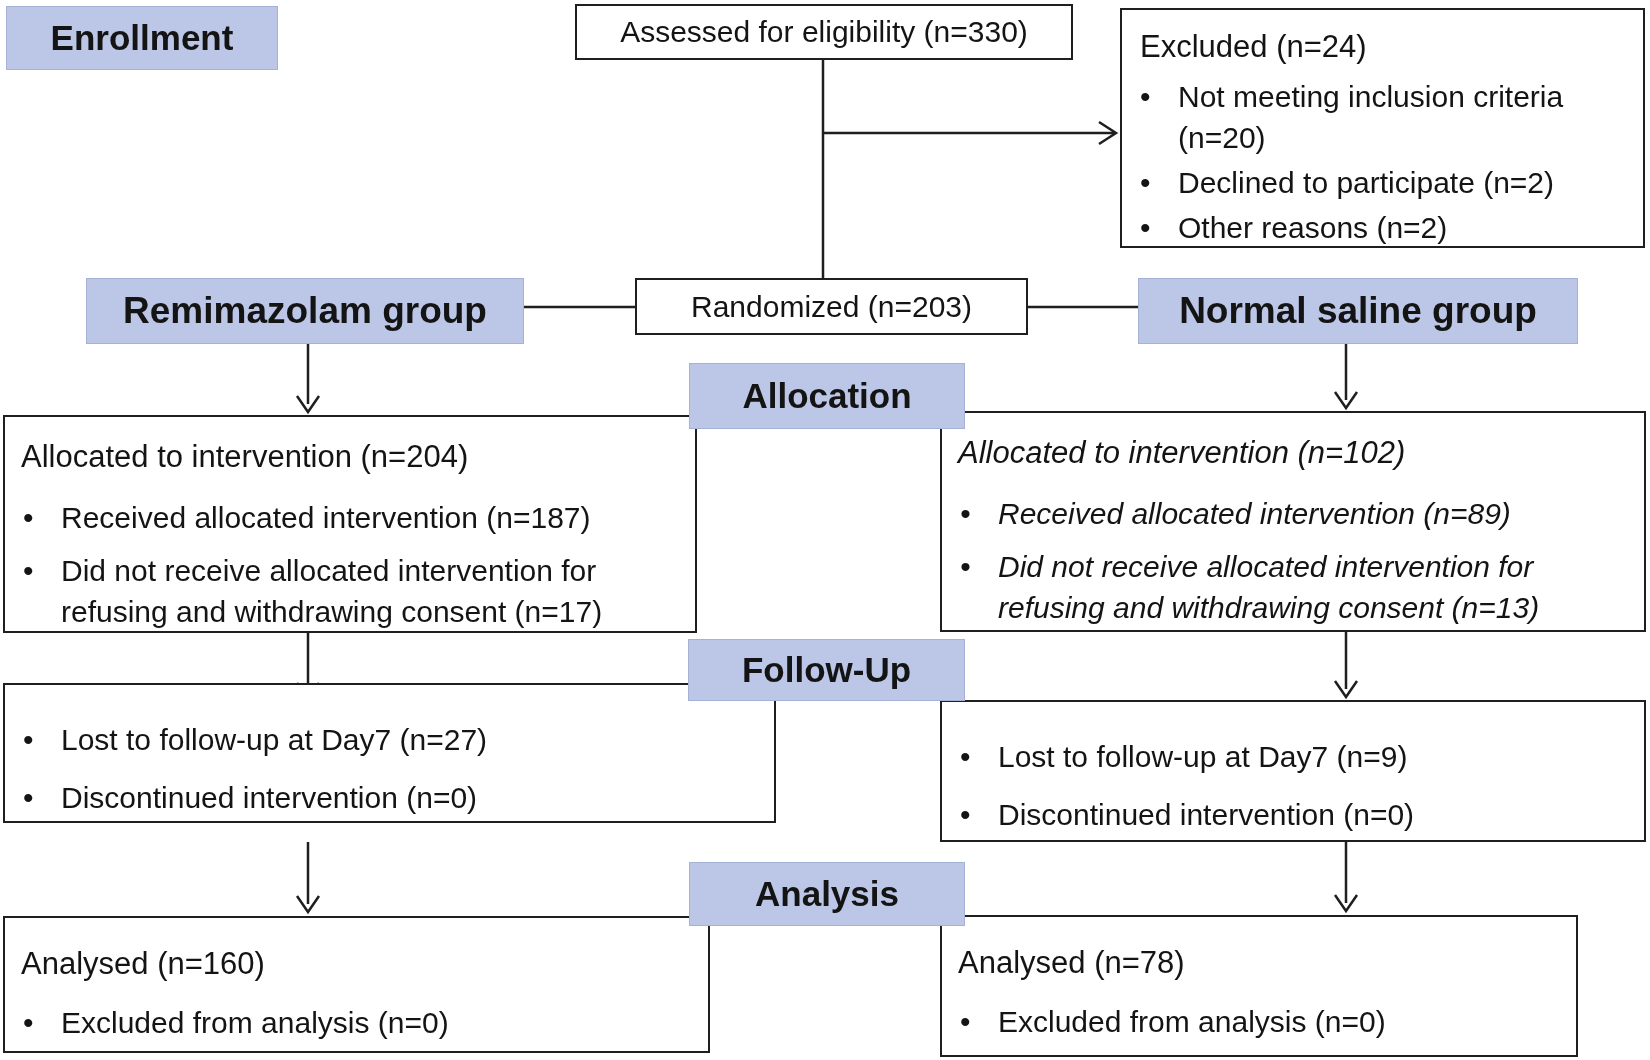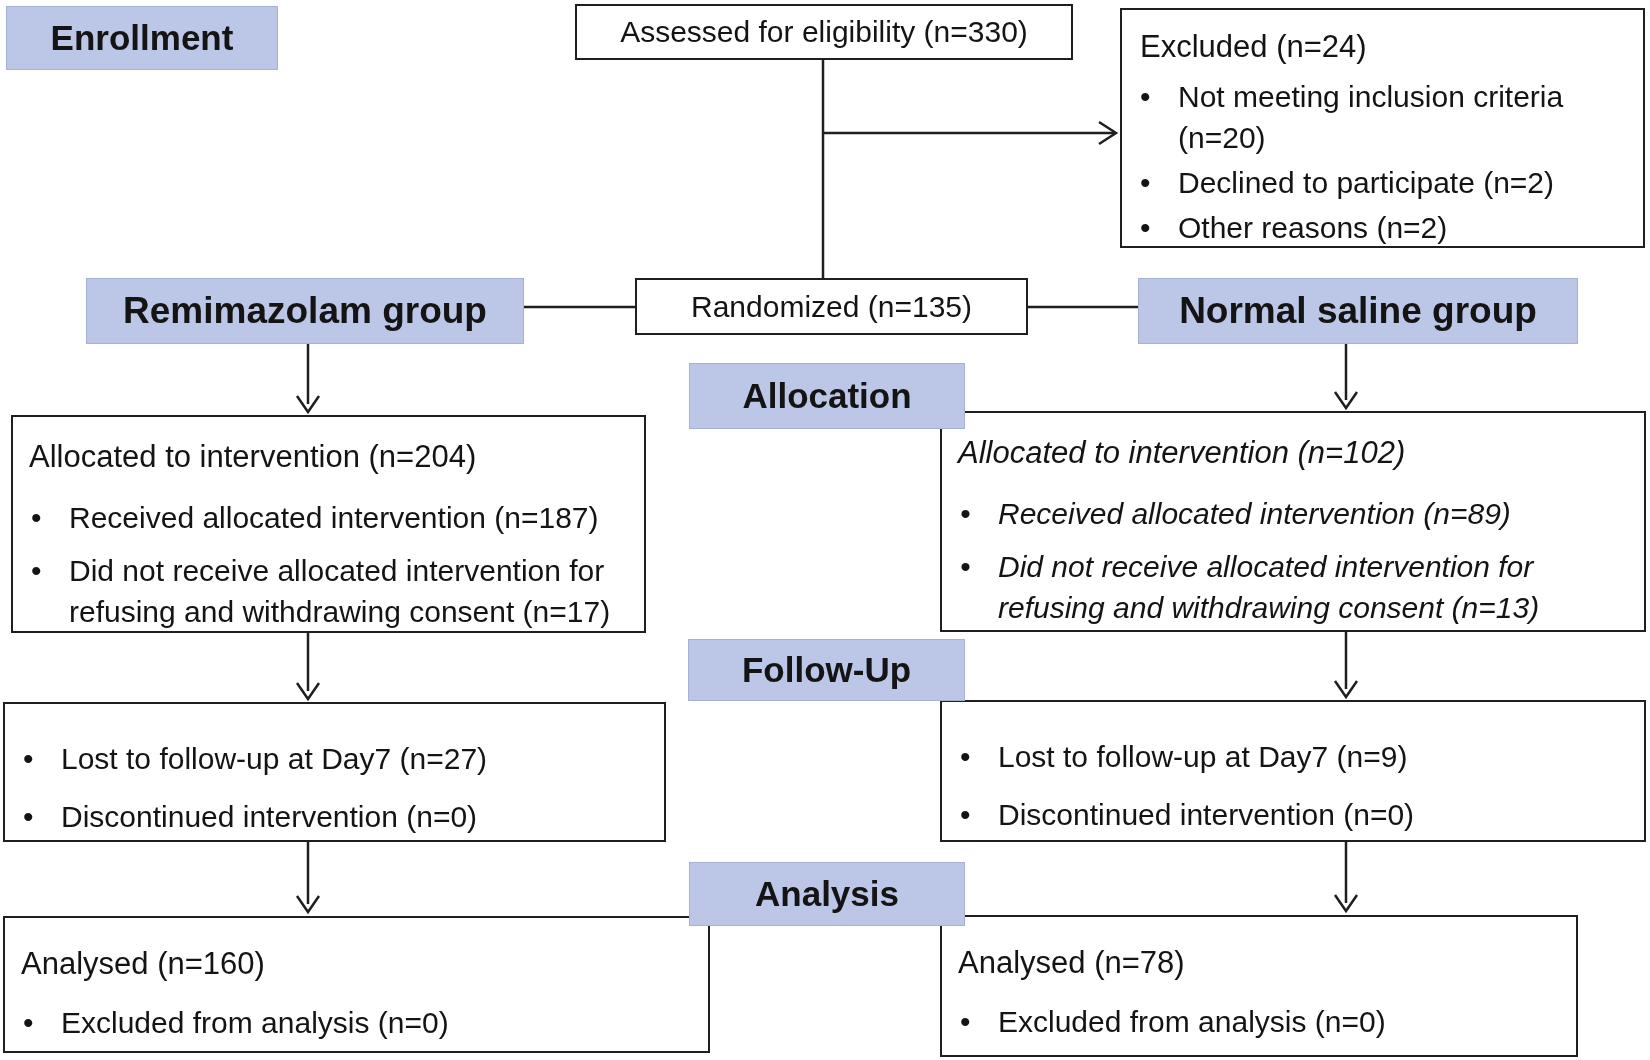--- a/index.html
+++ b/index.html
@@ -135,48 +135,48 @@
     <div class="box-title">Excluded (n=24)</div>
     <ul class="bullets">
       <li>Not meeting inclusion criteria
 (n=20)</li>
       <li>Declined to participate (n=2)</li>
       <li>Other reasons (n=2)</li>
     </ul>
   </div>
 
   <div class="white-box center-box" style="left:635px;top:278px;width:393px;height:57px;">
-    <span>Randomized (n=135)</span>
+    <span>Randomized (n=203)</span>
   </div>
 
   <div class="group-label" style="left:86px;top:278px;width:438px;height:66px;">
     <span>Remimazolam group</span>
   </div>
   <div class="group-label" style="left:1138px;top:278px;width:440px;height:66px;">
     <span>Normal saline group</span>
   </div>
 
-  <div class="white-box alloc-box" style="left:11px;top:415px;width:635px;height:218px;">
+  <div class="white-box alloc-box" style="left:3px;top:415px;width:694px;height:218px;">
     <div class="box-title">Allocated to intervention (n=204)</div>
     <ul class="bullets">
       <li>Received allocated intervention (n=187)</li>
       <li>Did not receive allocated intervention for
 refusing and withdrawing consent (n=17)</li>
     </ul>
   </div>
   <div class="white-box alloc-box" style="left:940px;top:411px;width:706px;height:221px;font-style:italic;">
     <div class="box-title">Allocated to intervention (n=102)</div>
     <ul class="bullets">
       <li>Received allocated intervention (n=89)</li>
       <li>Did not receive allocated intervention for
 refusing and withdrawing consent (n=13)</li>
     </ul>
   </div>
 
-  <div class="white-box fu-box" style="left:3px;top:702px;width:663px;height:140px;">
+  <div class="white-box fu-box" style="left:3px;top:683px;width:773px;height:140px;">
     <ul class="bullets">
       <li>Lost to follow-up at Day7 (n=27)</li>
       <li>Discontinued intervention (n=0)</li>
     </ul>
   </div>
   <div class="white-box fu-box" style="left:940px;top:700px;width:706px;height:142px;">
     <ul class="bullets">
       <li>Lost to follow-up at Day7 (n=9)</li>
       <li>Discontinued intervention (n=0)</li>
     </ul>

